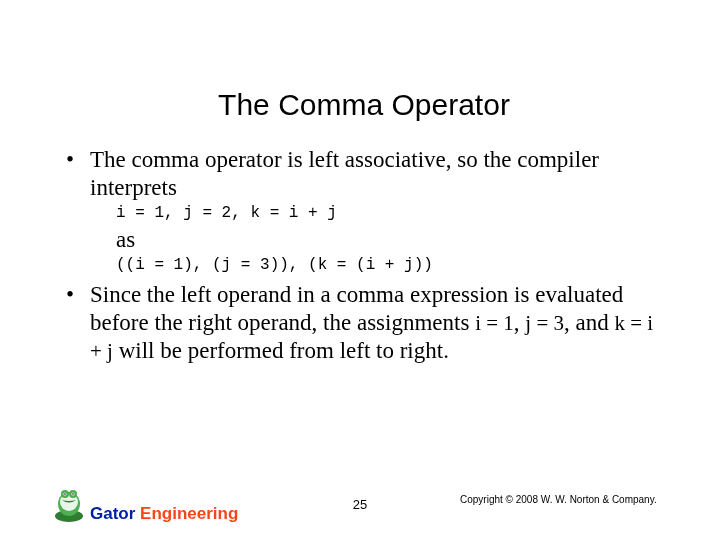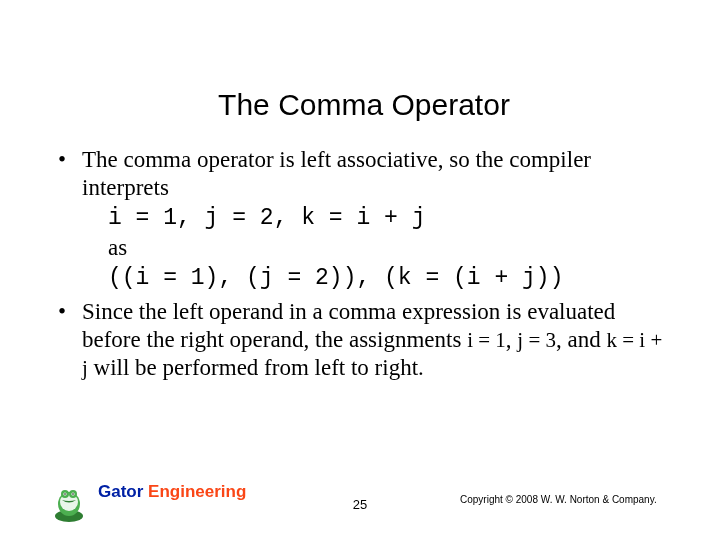--- a/index.html
+++ b/index.html
@@ -1,47 +1,47 @@
 <!DOCTYPE html>
 <html><head>
 <meta charset="utf-8">
 <style>
 html,body{margin:0;padding:0;width:720px;height:540px;background:#fff;font-family:"Times New Roman",Times,serif;color:#000;overflow:hidden}
 .slide{width:720px;height:540px;position:relative;box-sizing:border-box;padding:88px 48px 0 56px}
 .title{font-family:Arial,Helvetica,sans-serif;font-size:30px;text-align:center;margin:0 0 24px 0;font-weight:400}
 .body{font-size:23px;line-height:1.22}
-ul.top{list-style:none;margin:0;padding:0}
+ul.top{list-style:none;margin:8px;padding:0}
 ul.top>li{position:relative;padding-left:26px;margin-bottom:6px}
 ul.top>li::before{content:"•";position:absolute;left:2px;top:0}
-.code{font-family:"Courier New",Courier,monospace;font-size:23px;margin:2px 0 2px 26px}
+.code{font-family:"Courier New",Courier,monospace;font-size:16px;margin:2px 0 2px 26px}
 .codei{font-family:Liberation Serif, serif;font-size:21px}
 .ind{margin-left:26px}
 .footer{position:absolute;left:0;bottom:16px;width:720px;box-sizing:border-box;padding:0 30px 0 48px}
-.gator{position:absolute;left:48px;bottom:0;display:flex;align-items:flex-start;gap:8px}
+.gator{position:absolute;left:48px;bottom:0;display:flex;align-items:flex-end;}
 .gatorimg{width:42px;height:42px;position:relative}
 .gatorimg svg{width:42px;height:42px}
 .brand{font-family:Arial,Helvetica,sans-serif;font-size:17px;font-weight:700}
 .brand .g{color:#0021A5}
 .brand .e{color:#FA4616}
 .pagenum{position:absolute;left:50%;transform:translateX(-50%);bottom:12px;font-family:Arial,Helvetica,sans-serif;font-size:13px}
 .copy{position:absolute;right:30px;bottom:18px;font-family:Liberation Sans, sans-serif;font-size:10px;line-height:1.25;color:#000;width:230px}
 </style>
 </head>
 <body>
 
 <div class="slide">
   <h1 class="title">The Comma Operator</h1>
 
   <div class="body">
     <ul class="top">
       <li>
         <span>The comma operator is left associative, so the compiler interprets</span>
         <div class="code">i = 1, j = 2, k = i + j</div>
         <div class="ind">as</div>
-        <div class="code">((i = 1), (j = 2)), (k = (i + j))</div>
+        <div class="code">((i = 1), (j = 3)), (k = (i + j))</div>
       </li>
       <li>
         <span>Since the left operand in a comma expression is evaluated before the right operand, the assignments </span><span class="codei">i = 1</span><span>, </span><span class="codei">j = 3</span><span>, and </span><span class="codei">k = i + j</span><span> will be performed from left to right.</span>
       </li>
     </ul>
   </div>
 
   <div class="footer">
     <div class="gator">
       <span class="gatorimg">

